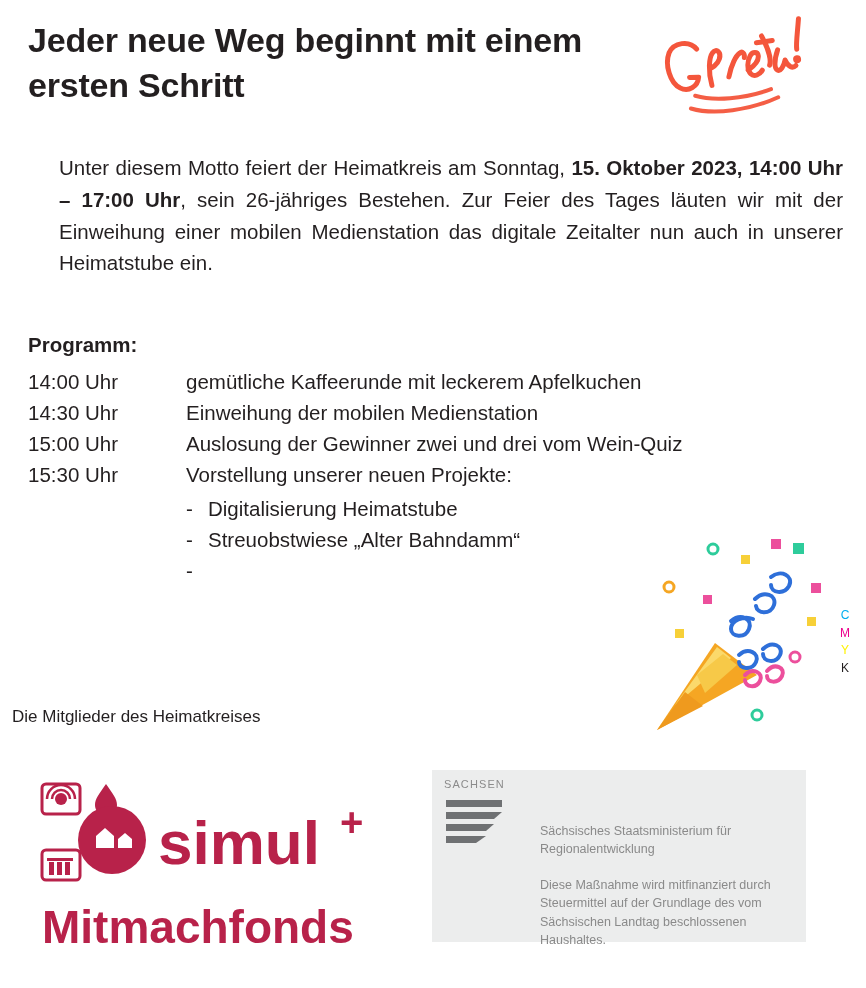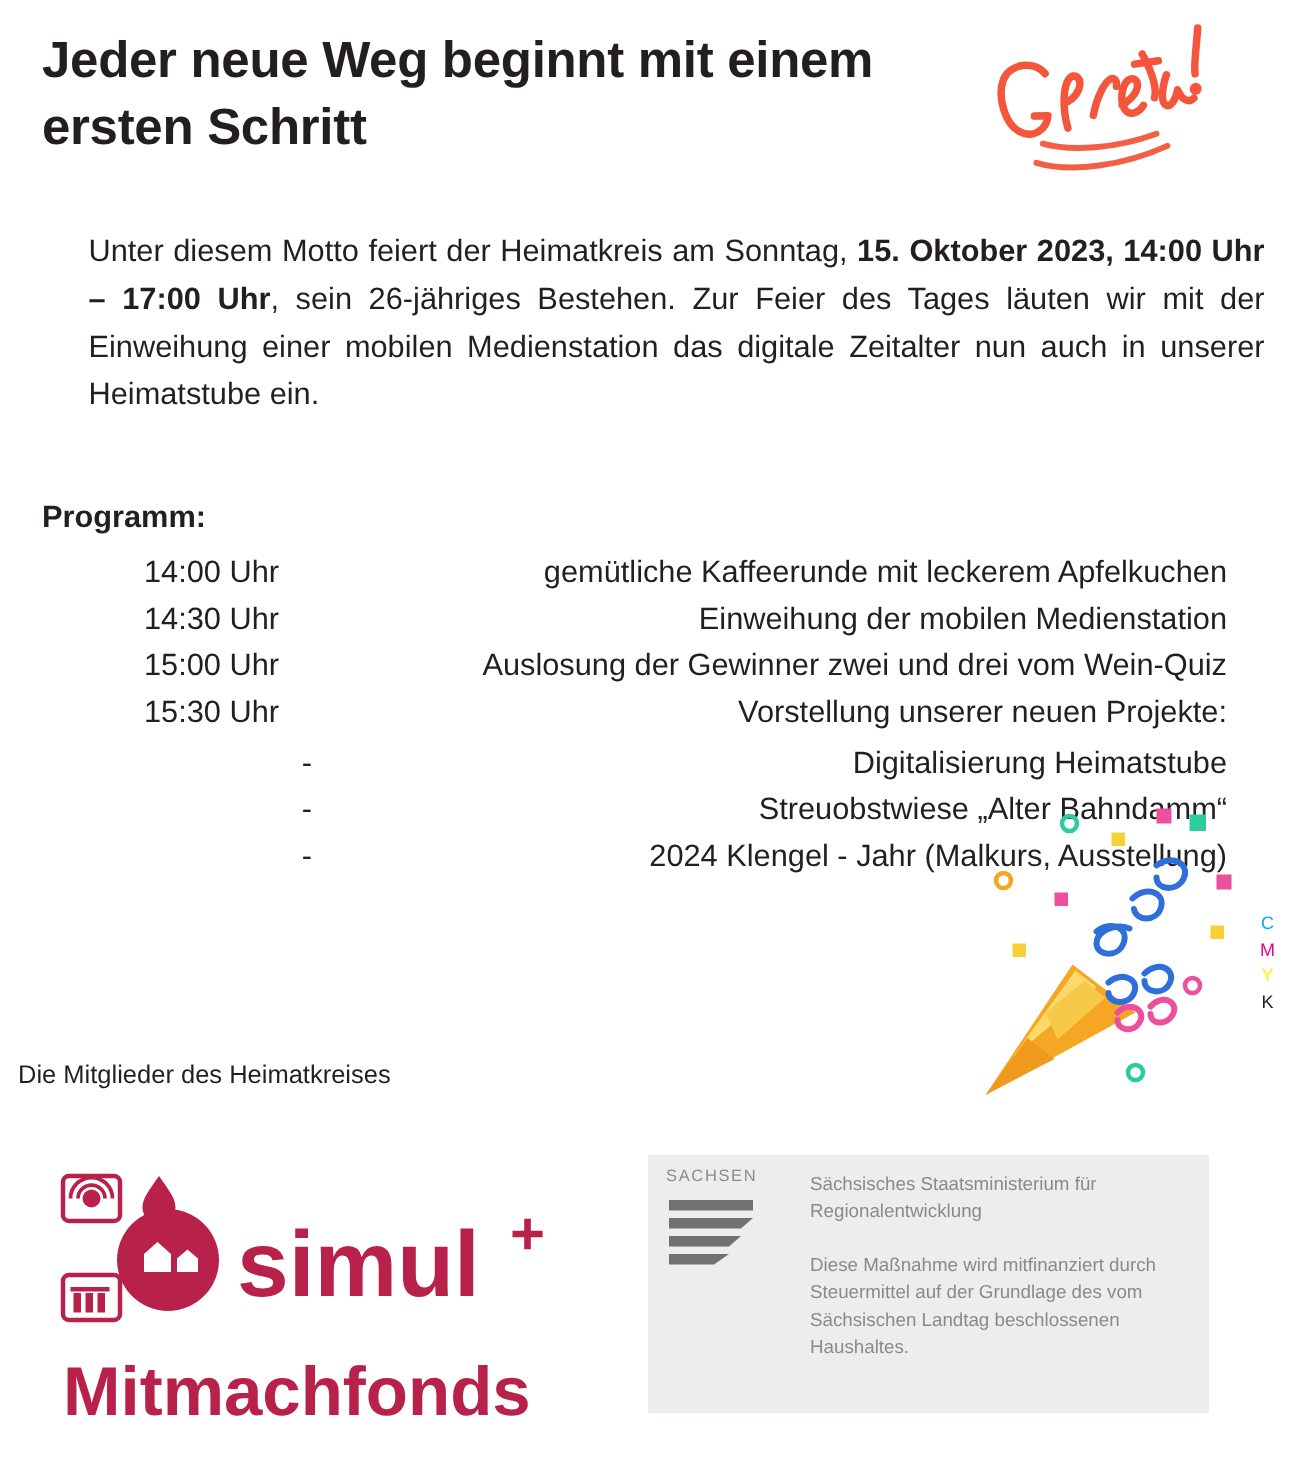--- a/index.html
+++ b/index.html
@@ -41,21 +41,20 @@
     position:absolute;
     left:28px; top:333px;
     font-size:20.5px;
     font-weight:bold;
   }
   .programm{
     position:absolute;
     left:28px; top:366px; width:790px;
     font-size:20.5px;
     line-height:1.52;
-    text-align:right;
   }
   .prow{display:flex;}
   .ptime{width:158px;flex:0 0 158px;}
   .pdesc{flex:1;}
   .sublist{margin-top:2px;}
   .subrow{display:flex;padding-left:158px;}
   .subdash{width:22px;flex:0 0 22px;}
   .subtext{flex:1;}
 
   
@@ -114,20 +113,21 @@
     color:#8b8b8b;
     font-family:"Liberation Sans", sans-serif;
   }
   .funding-left svg{margin-top:8px;}
   .funding-right{
     padding:10px 10px 0 0;
     box-sizing:border-box;
     font-size:12.5px;
     line-height:1.45;
     color:#8a8a8a;
+    margin-top:42px;
   }
   .funding-right .ministry{margin-bottom:18px;}
 
   
   .cmyk{
     position:absolute;
     right:16px; bottom:36px;
     font-size:12px;
     line-height:1.45;
     font-family:"Liberation Sans", sans-serif;
@@ -193,21 +193,20 @@
       <div class="subrow">
         <div class="subdash">-</div>
         <div class="subtext">Digitalisierung Heimatstube</div>
       </div>
       <div class="subrow">
         <div class="subdash">-</div>
         <div class="subtext">Streuobstwiese „Alter Bahndamm“</div>
       </div>
       <div class="subrow">
         <div class="subdash">-</div>
-        <div class="subtext">2024 Klengel - Jahr (Malkurs, Ausstellung)</div>
       </div>
     </div>
   </div>
 
   <div class="popper">
     <svg viewBox="0 0 185 215" xmlns="http://www.w3.org/2000/svg">
 
       <path d="M12 205 L70 118 L112 150 Z" fill="#f5a623"></path>
       <path d="M30 180 L72 122 L86 133 Z" fill="#fbd96b"></path>
       <path d="M52 150 L78 129 L92 140 L60 168 Z" fill="#f7c948"></path>

